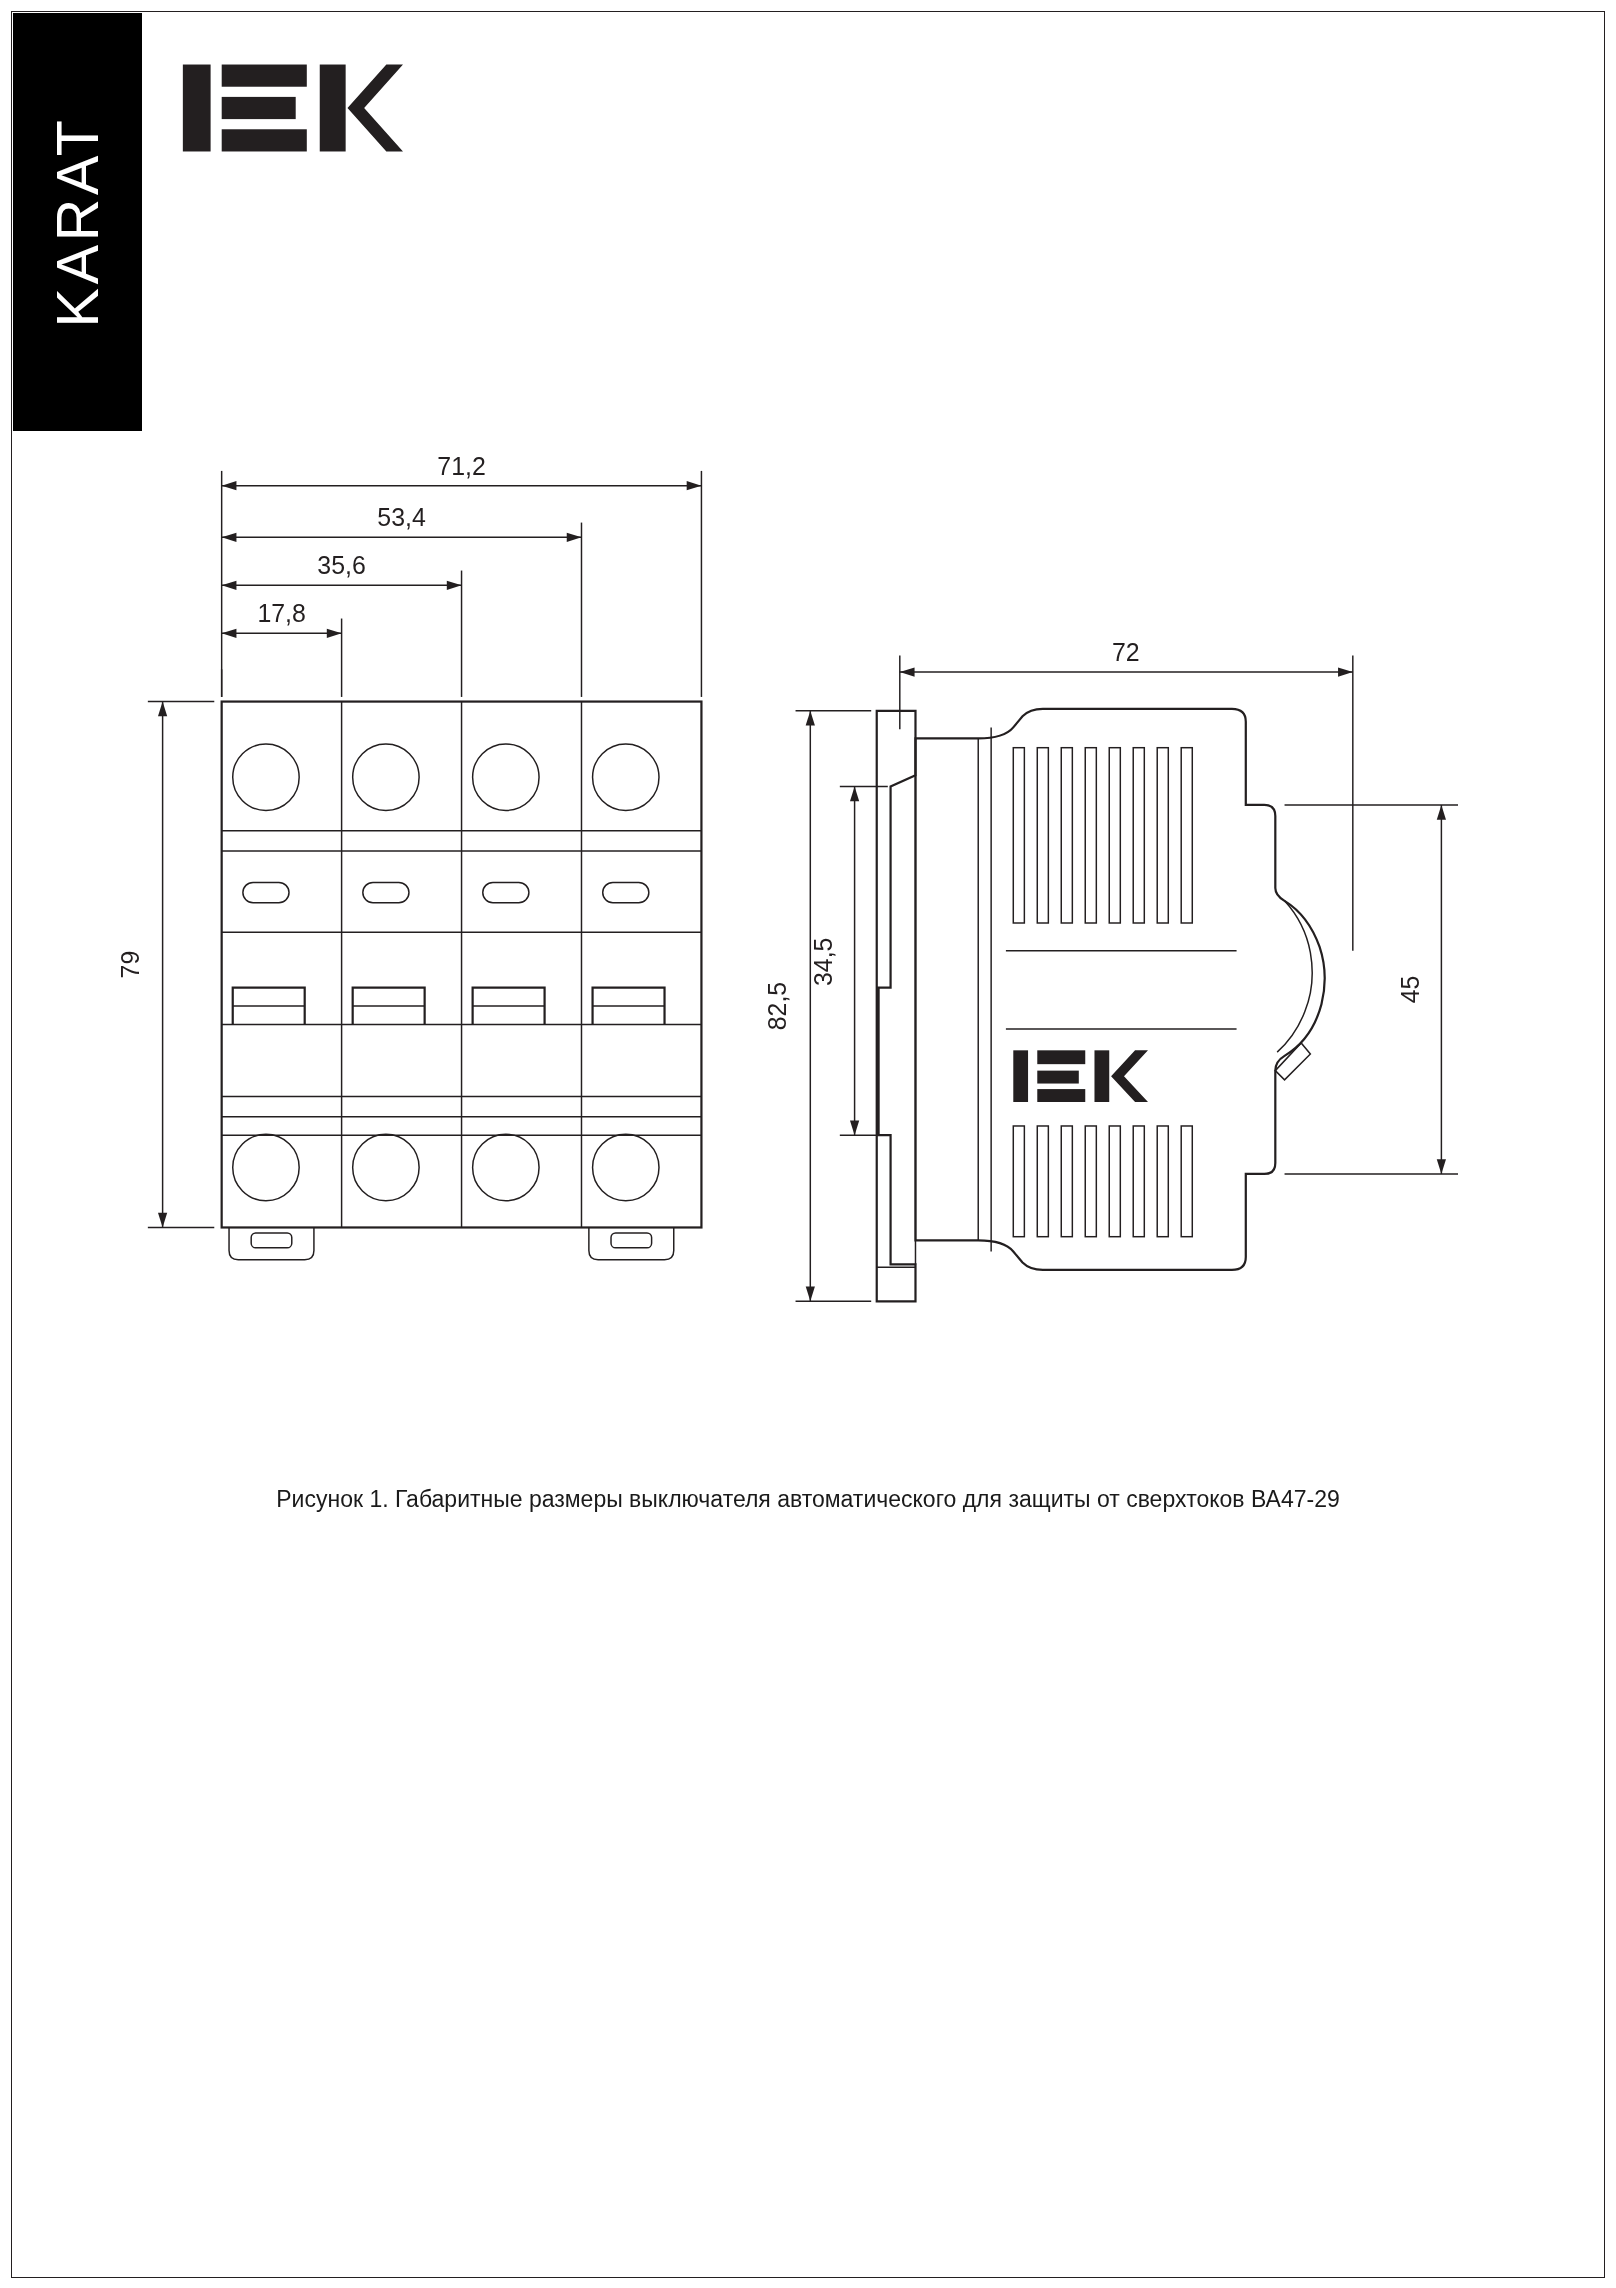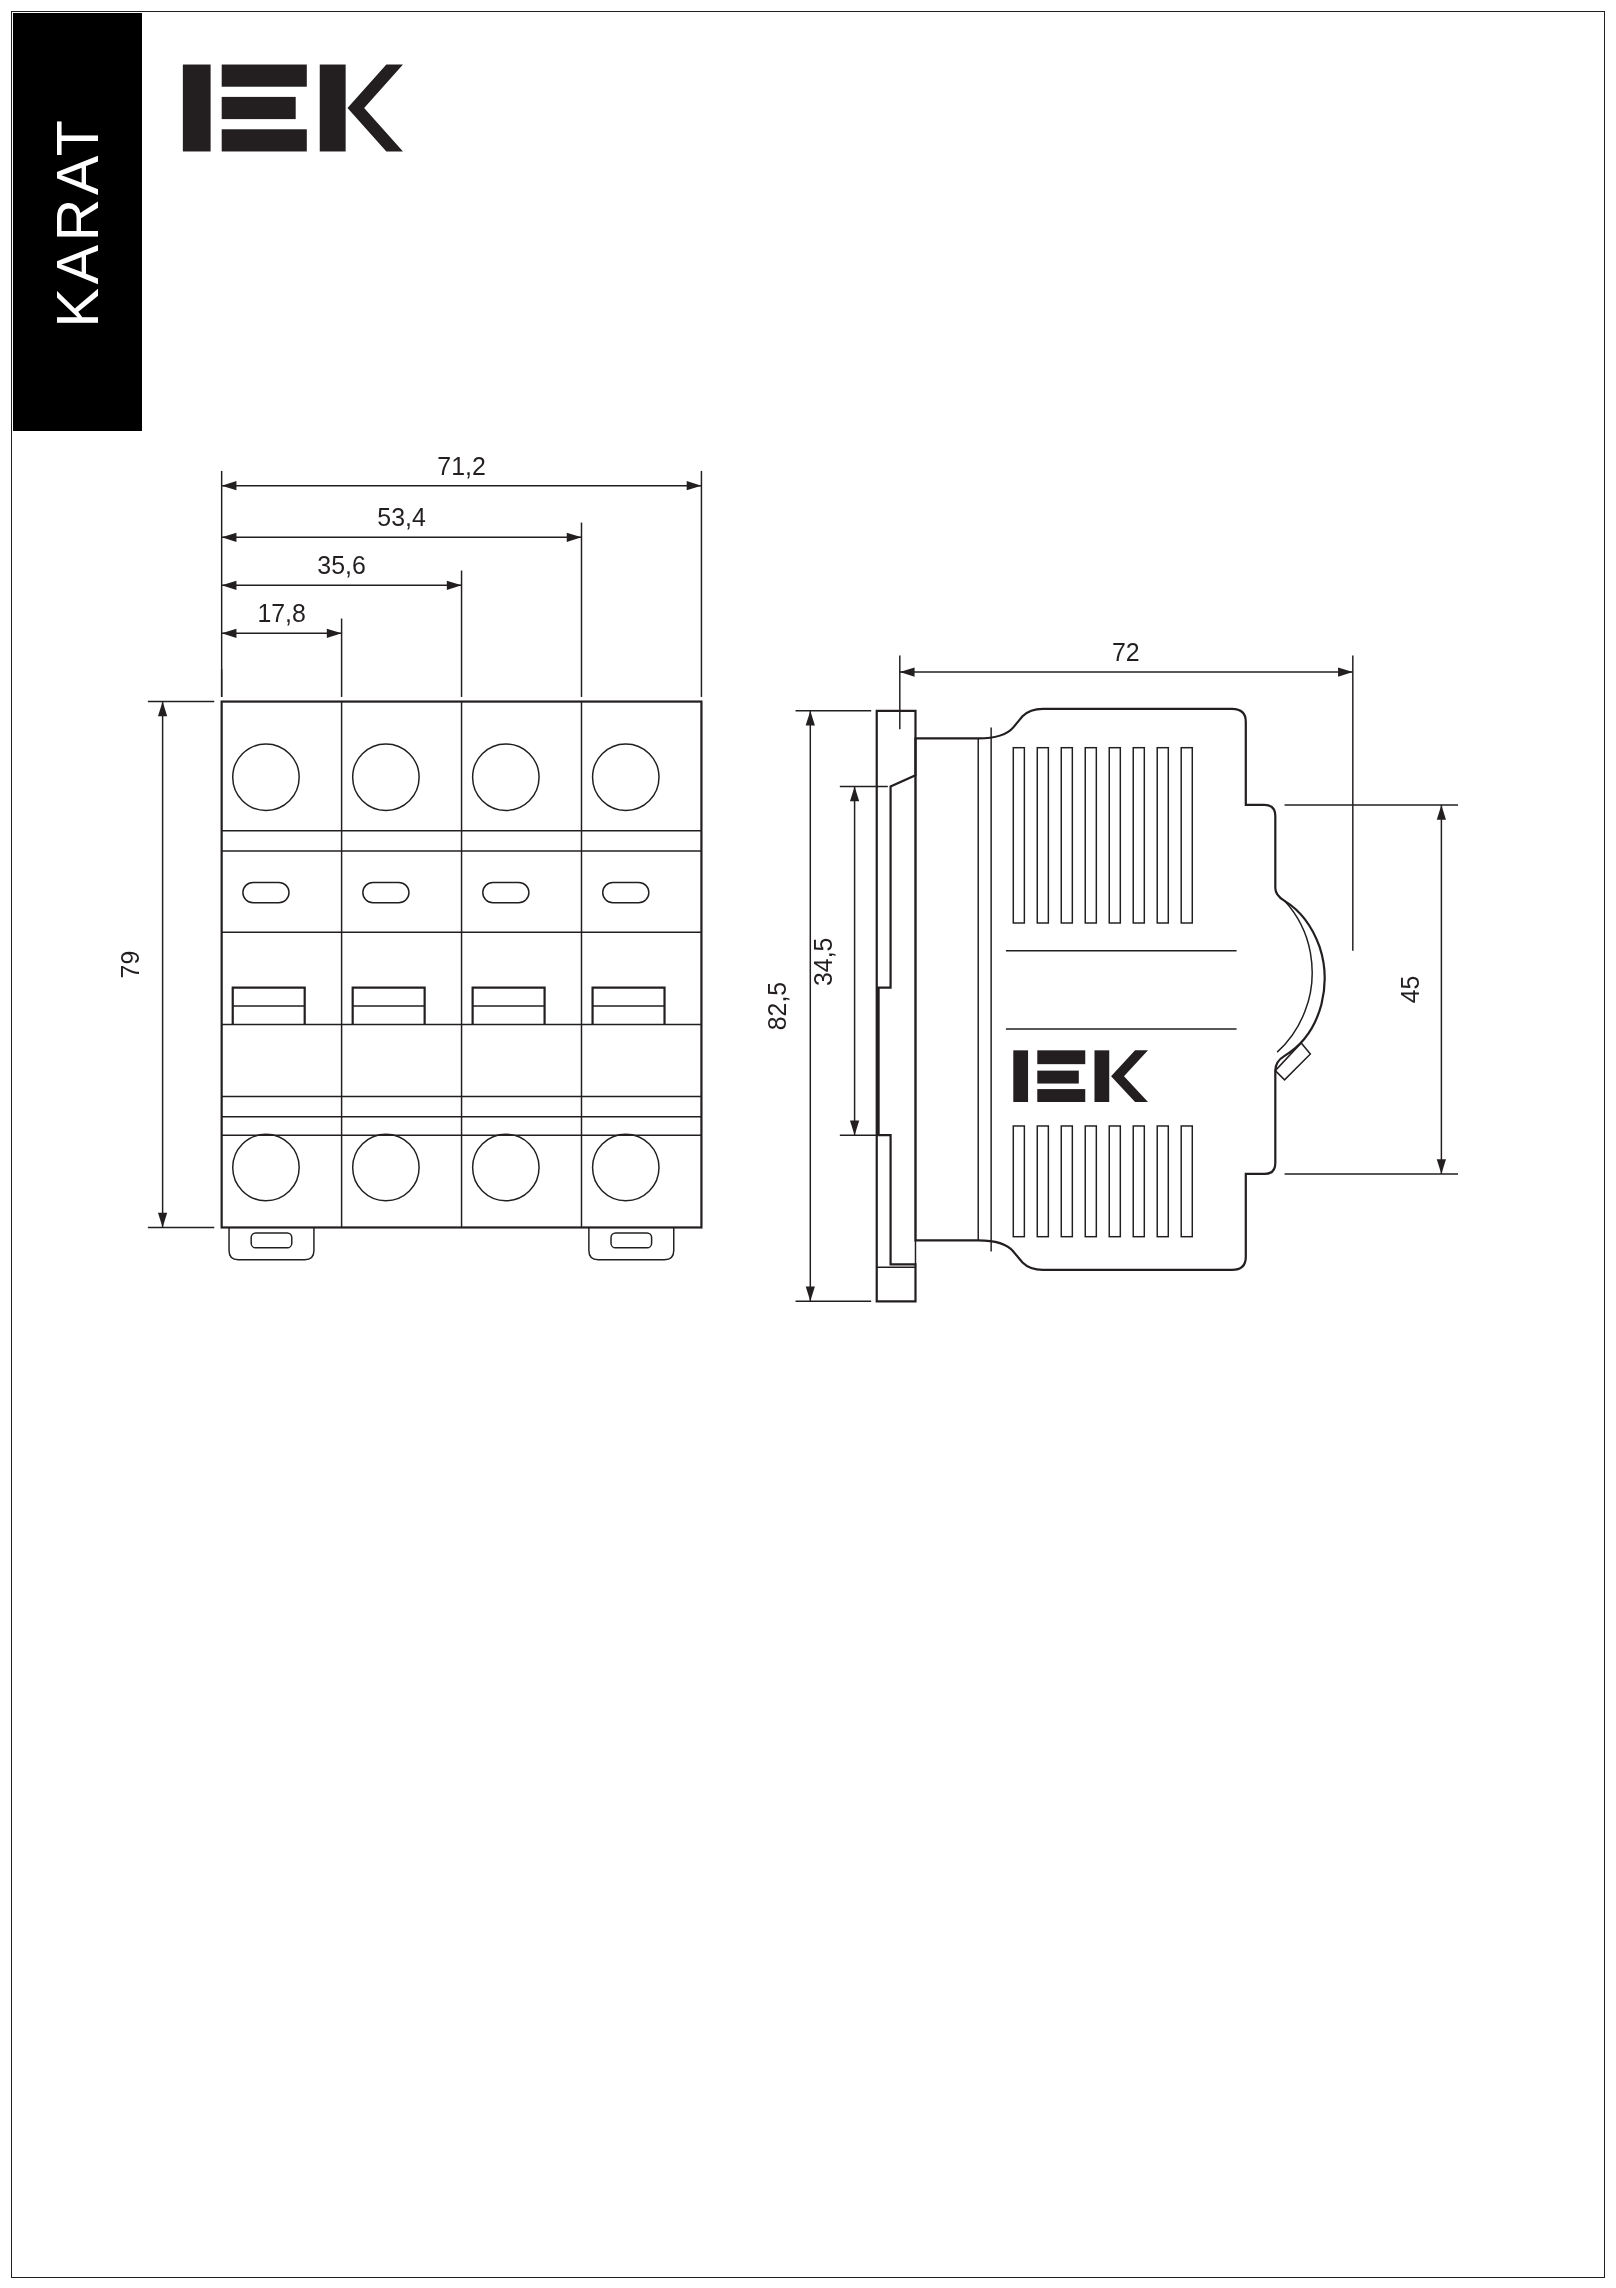--- a/index.html
+++ b/index.html
@@ -287,14 +287,15 @@
       <line class="ln thin" x1="1392" y1="402" x2="1580" y2="402"></line>
       <line class="ln thin" x1="1392" y1="802" x2="1580" y2="802"></line>
       <line class="ln thin" x1="1562" y1="402" x2="1562" y2="802"></line>
       <path d="M1562 402 l-5 16 h10 z" fill="#231f20"></path>
       <path d="M1562 802 l-5 -16 h10 z" fill="#231f20"></path>
       <text class="dimtxt" x="1538" y="602" text-anchor="middle" transform="rotate(-90 1538 602)">45</text>
 
     </svg>
   </div>
 
+  <div class="caption">Рисунок 1. Габаритные размеры выключателя автоматического для защиты от сверхтоков ВА47-29</div>
 </div>
 
 
 </body></html>

